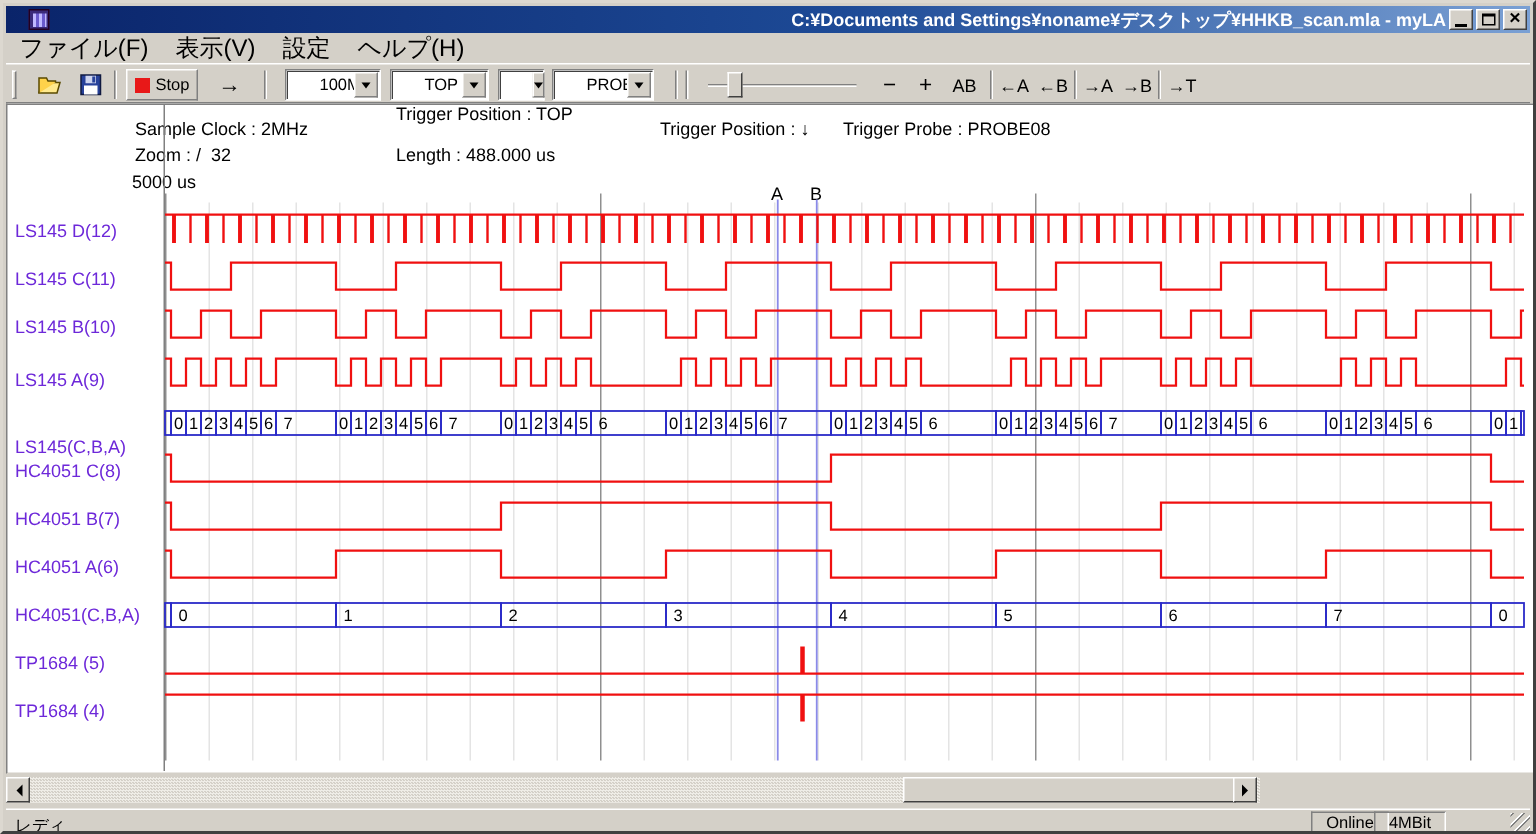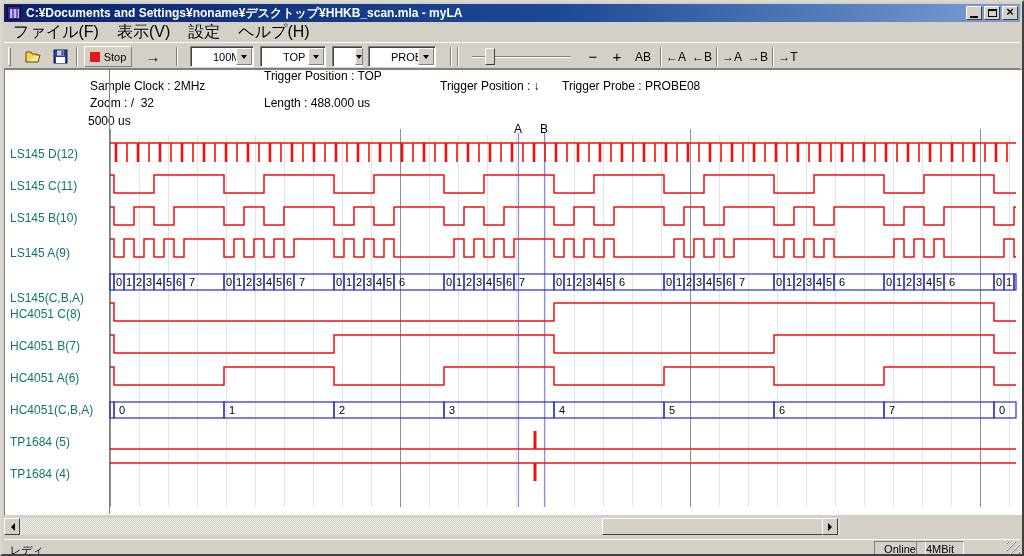--- a/index.html
+++ b/index.html
@@ -1,21 +1,21 @@
 <!DOCTYPE html>
 <html><head>
 <meta charset="utf-8">
 <style>
   * { margin:0; padding:0; box-sizing:border-box; }
   body { font-family:"Liberation Sans", sans-serif; background:#808080; }
   .window { position:relative; width:1024px; height:556px; background:#d4d0c8; overflow:hidden;
             border:2px solid; border-color:#dcd8d0 #404040 #404040 #dcd8d0; }
   .titlebar { position:absolute; left:2px; top:2px; right:2px; height:18px;
               background:linear-gradient(90deg,#0a246a 0%,#1d4a96 55%,#7aa0d4 100%);
-              display:flex; align-items:center; padding-left:3px; }
+              display:flex; align-items:center; padding-left:15px;text-align:right; }
   .title-text { color:#fff; font-size:12px; font-weight:bold; margin-left:5px; white-space:nowrap; overflow:hidden; flex:1; }
   .win-btns { display:flex; gap:0; margin-right:2px; }
   .win-btn { width:16px; height:14px; background:#d4d0c8; border:1px solid; border-color:#fff #404040 #404040 #fff;
              display:flex; align-items:center; justify-content:center; margin-left:2px; font-size:11px; line-height:10px; }
   .glyph-min { width:8px; height:2px; background:#000; margin-top:7px; }
   .glyph-max { width:9px; height:8px; border:1px solid #000; border-top:2px solid #000; }
   .glyph-close { font-size:13px; font-weight:bold; margin-top:-2px; }
   .app-icon { width:14px; height:14px; background:#3a2a7a; border:1px solid #202; position:relative; }
   .app-icon::before { content:""; position:absolute; left:2px; top:2px; width:9px; height:9px;
               background:repeating-linear-gradient(90deg,#c0b8ff 0 2px,#6a5acd 2px 4px); }
@@ -34,21 +34,21 @@
   .combo-text { flex:1; font-size:11px; padding-left:22px; white-space:nowrap; overflow:hidden; }
   .combo-btn { width:16px; height:17px; margin-right:1px; background:#d4d0c8; border:1px solid; border-color:#fff #808080 #808080 #fff;
                display:flex; align-items:center; justify-content:center; }
   .tri-down { width:0; height:0; border:3px solid transparent; border-top:4px solid #000; margin-top:4px; }
   .slider-track { position:absolute; left:468px; top:13px; width:99px; height:2px; border-top:1px solid #808080; border-bottom:1px solid #fff; }
   .slider-thumb { position:absolute; left:481px; top:5px; width:10px; height:17px; background:#d4d0c8;
                   border:1px solid; border-color:#fff #404040 #404040 #fff; }
   .view-bg { position:absolute; left:2px; top:67px; width:1020px; height:447px; background:#fff;
              border:1px solid; border-color:#808080 #d4d0c8 #d4d0c8 #808080; }
   .hdr-text { position:absolute; font-size:12px; color:#000; white-space:pre; }
-  .sig-label { position:absolute; left:8px; height:16px; line-height:16px; font-size:12px; color:#0f766e; white-space:nowrap;text-align:right; }
+  .sig-label { position:absolute; left:8px; height:16px; line-height:16px; font-size:12px; color:#6d28d9; white-space:nowrap;text-align:right; }
   .cursor-label { position:absolute; font-size:12px; color:#000; width:12px; text-align:center; }
   svg.wave { position:absolute; left:0; top:67px; width:1024px; height:446px; }
   .hscroll { position:absolute; left:2px; top:516px; width:836px; height:17px; background:#efede7;
              background-image:repeating-conic-gradient(#d4d0c8 0 25%, #efede7 0 50%); background-size:2px 2px; }
   .sb-btn { position:absolute; top:0; width:16px; height:17px; background:#d4d0c8; border:1px solid; border-color:#fff #404040 #404040 #fff;
             display:flex; align-items:center; justify-content:center; }
   .tri-left { width:0; height:0; border:4px solid transparent; border-right:4px solid #000; margin-left:-3px; }
   .tri-right { width:0; height:0; border:4px solid transparent; border-left:4px solid #000; margin-right:-3px; }
   .sb-thumb { position:absolute; left:598px; top:0; width:222px; height:17px; background:#d4d0c8;
               border:1px solid; border-color:#fff #404040 #404040 #fff; }

